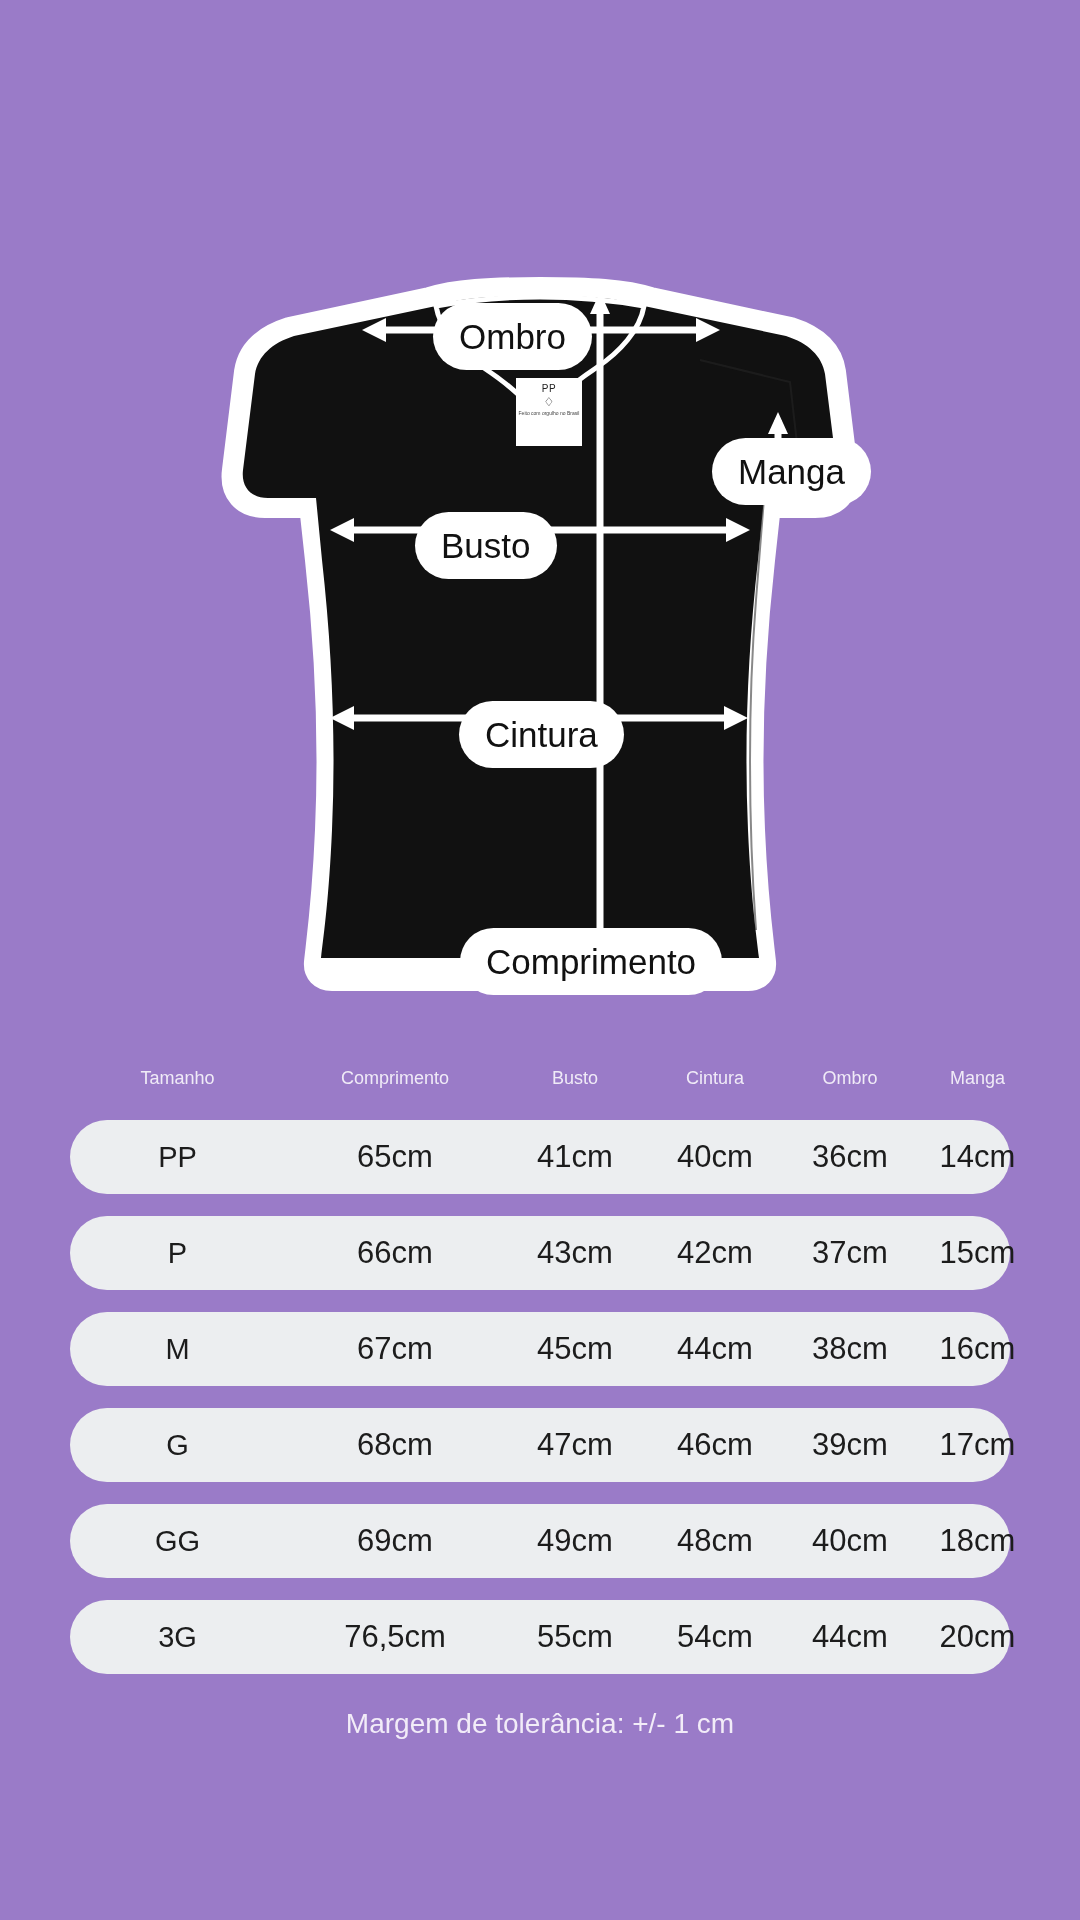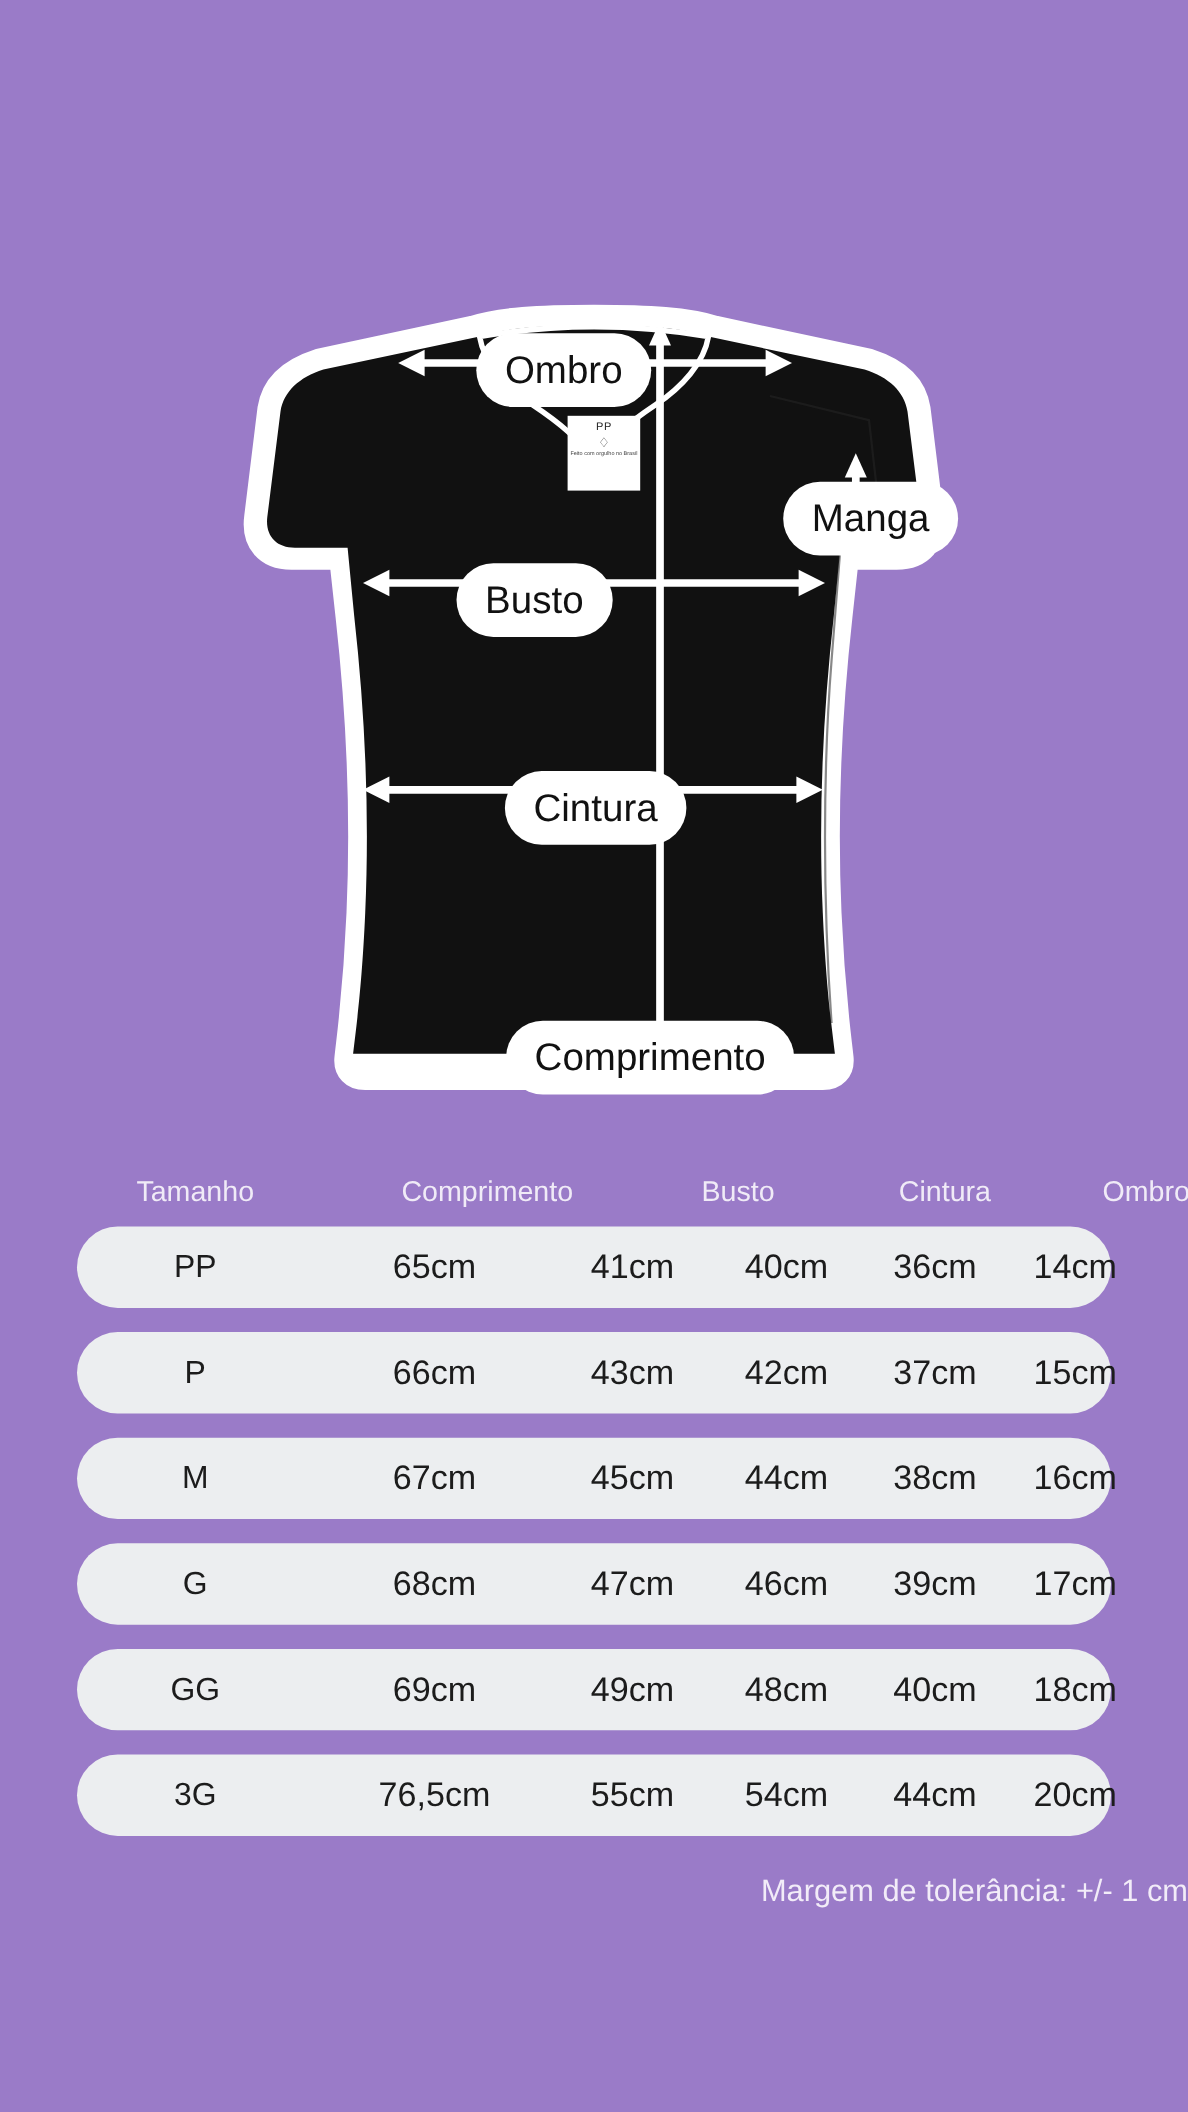--- a/index.html
+++ b/index.html
@@ -82,42 +82,41 @@
   
   .table {
     width: 940px;
     margin: 58px auto 0 auto;
   }
   .thead {
     display: grid;
     grid-template-columns: 215px 220px 140px 140px 130px 125px;
     align-items: center;
     color: #f0ebf7;
-    font-size: 26px;
+    font-size: 18px;
     padding: 0 10px 0 0;
-    margin-bottom: 16px;
-    gap: 48px;
+    margin-bottom: 31px;
   }
   .thead span { text-align: center; }
   .row {
     display: grid;
     grid-template-columns: 215px 220px 140px 140px 130px 125px;
     align-items: center;
     background: #eceef0;
     border-radius: 44px;
     height: 74px;
     margin-bottom: 22px;
     color: #1c1c1c;
     font-size: 31px;
   }
   .row span { text-align: center; }
   .row span:first-child { font-size: 29px; }
 
   .note {
-    text-align: right;
+    text-align: center;
     color: #f2ecf8;
     font-size: 28px;
     margin-top: 34px;
   }
 </style>
 </head>
 <body>
 
 <div class="page">
 

